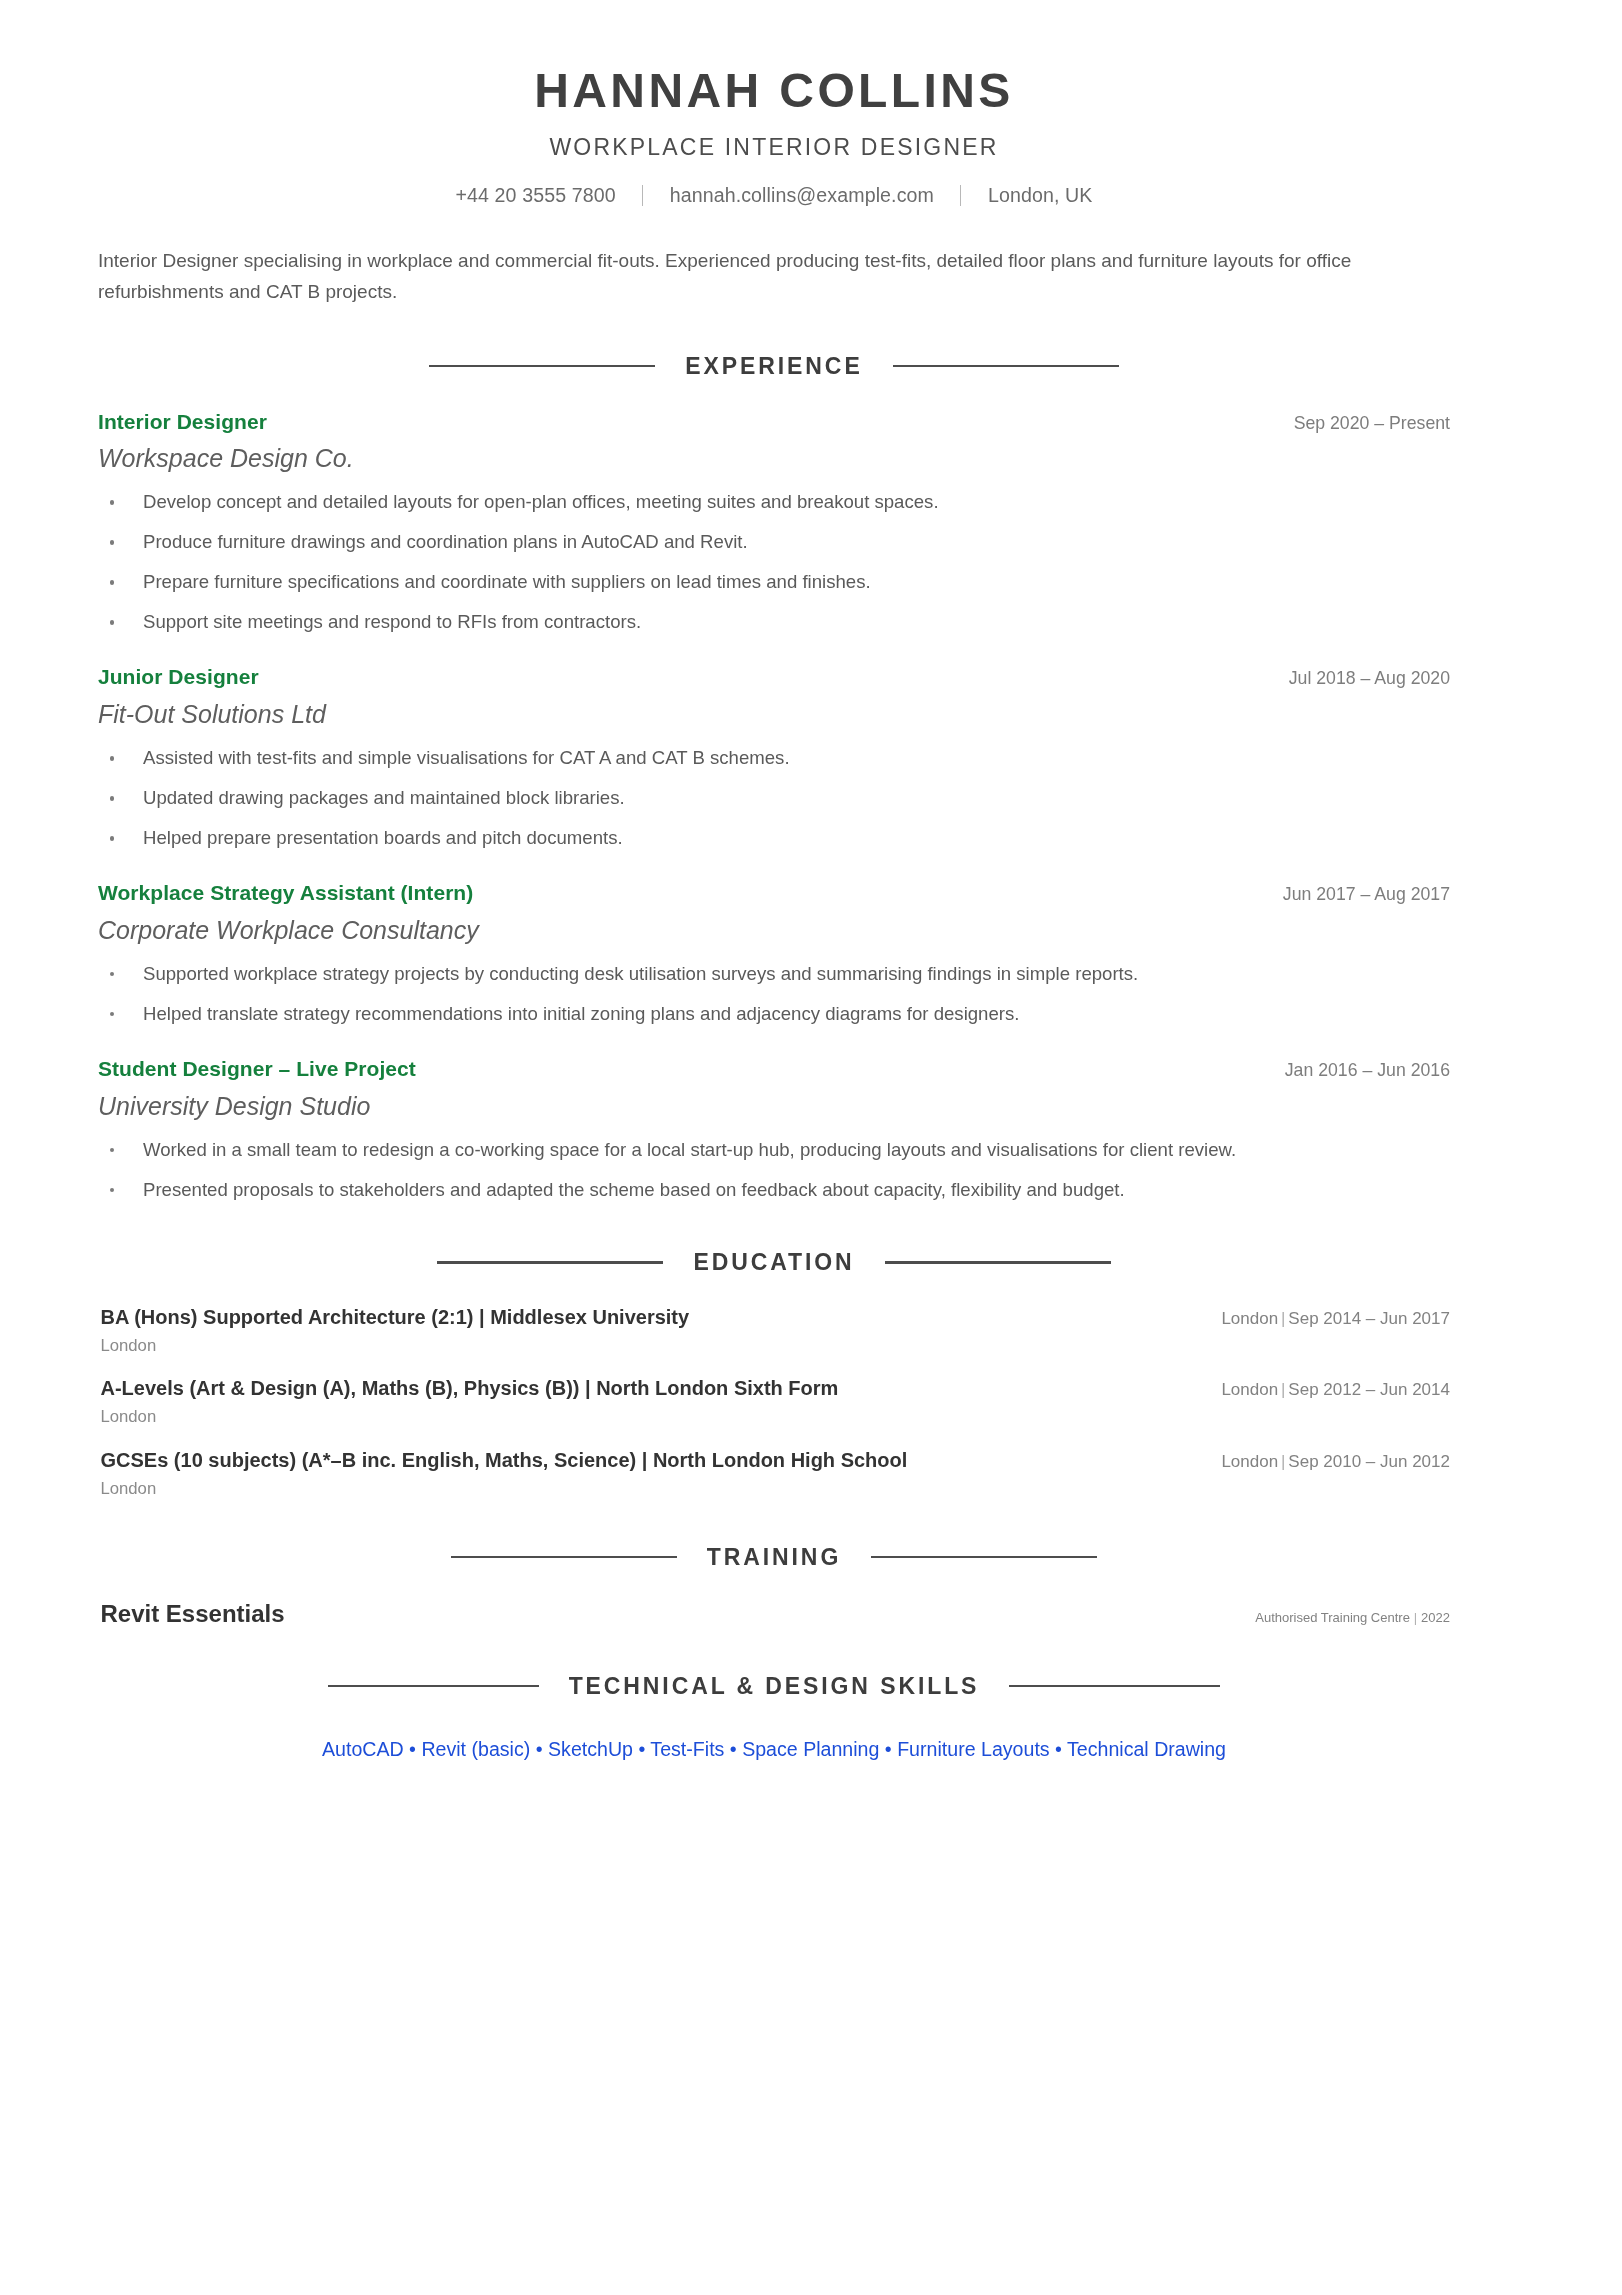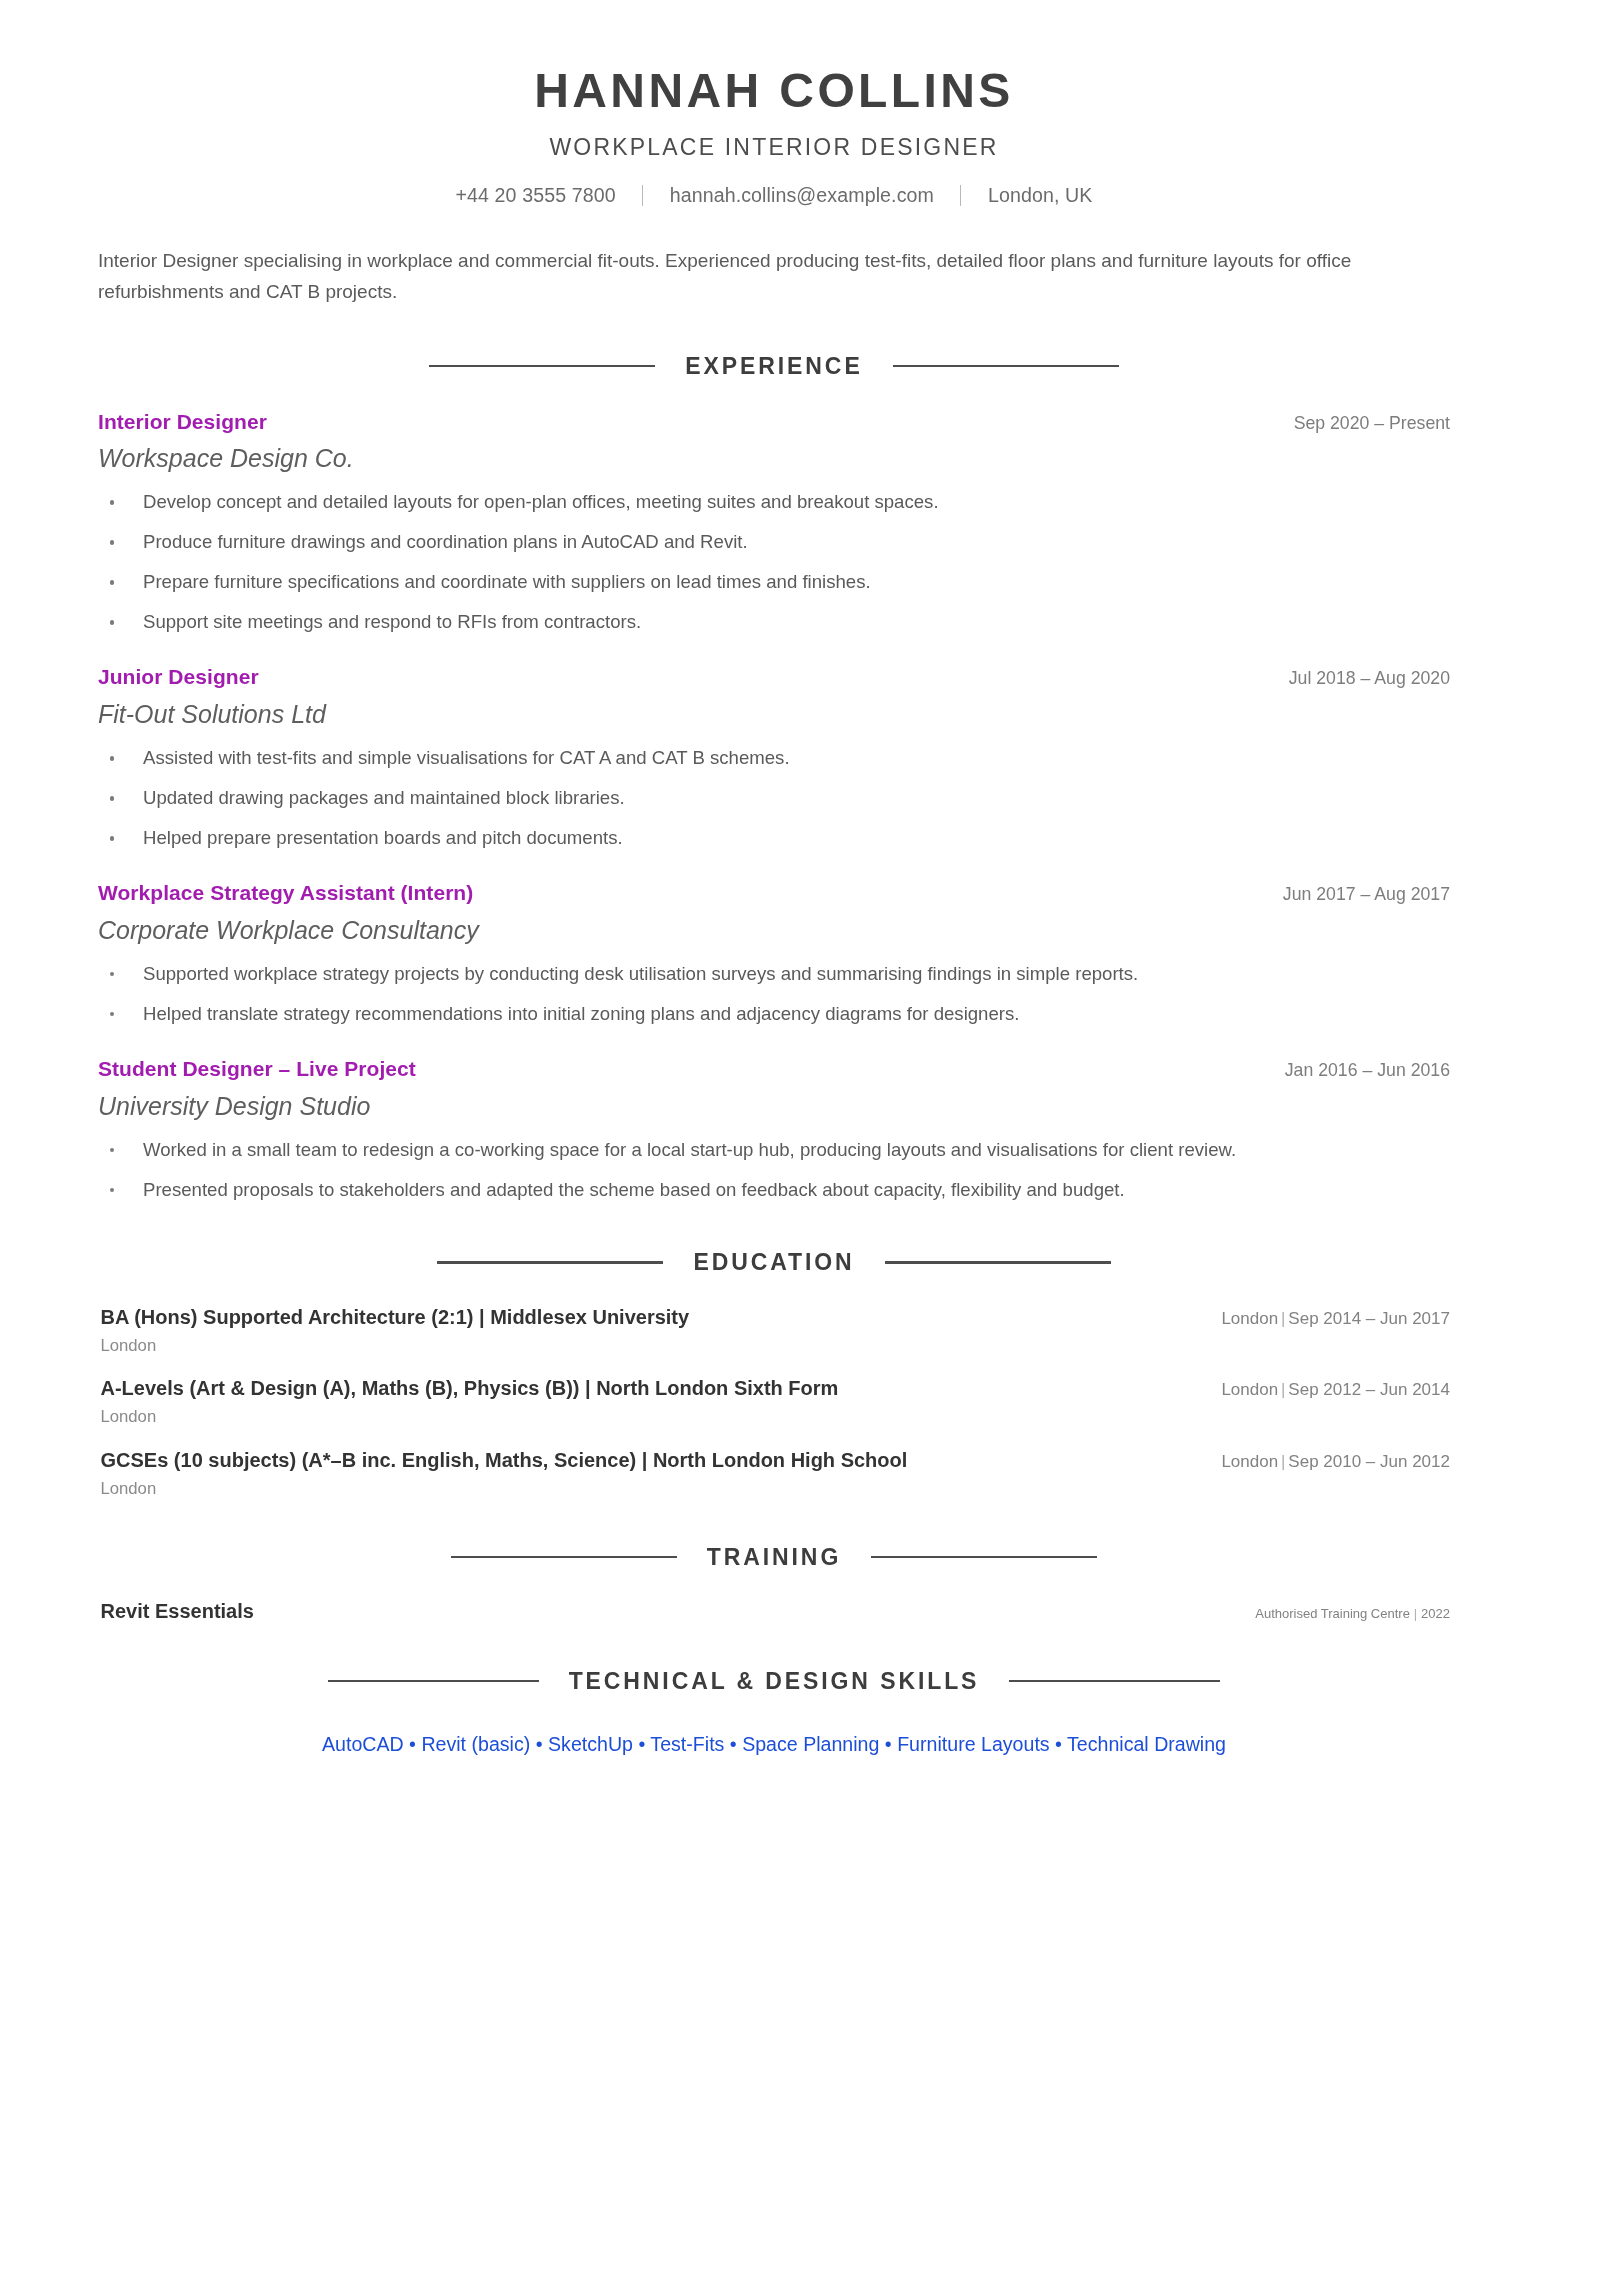--- a/index.html
+++ b/index.html
@@ -100,21 +100,21 @@
   .exp-item:last-child { margin-bottom: 0; }
 
   .exp-top {
     display: flex;
     justify-content: space-between;
     align-items: baseline;
   }
   .exp-role {
     font-size: 21px;
     font-weight: 700;
-    color: #a21caf;
+    color: #15803d;
     letter-spacing: 0.05px;
   }
   .exp-dates {
     font-size: 17.7px;
     color: #7d7d7d;
     white-space: nowrap;
     padding-left: 19.6px;
   }
   .exp-company {
     margin-top: 10.8px;
@@ -174,21 +174,21 @@
   }
 
   .train-list { margin-top: 29px; }
   .train-item { padding-left: 2.5px; }
   .train-top {
     display: flex;
     justify-content: space-between;
     align-items: baseline;
   }
   .train-name {
-    font-size: 20px;
+    font-size: 24px;
     font-weight: 700;
     color: #333333;
   }
   .train-meta {
     font-size: 13px;
     color: #828282;
     white-space: nowrap;
     padding-left: 19.6px;
   }
   .train-meta .pipe { color: #b0b0b0; padding: 0 3.9px; }

